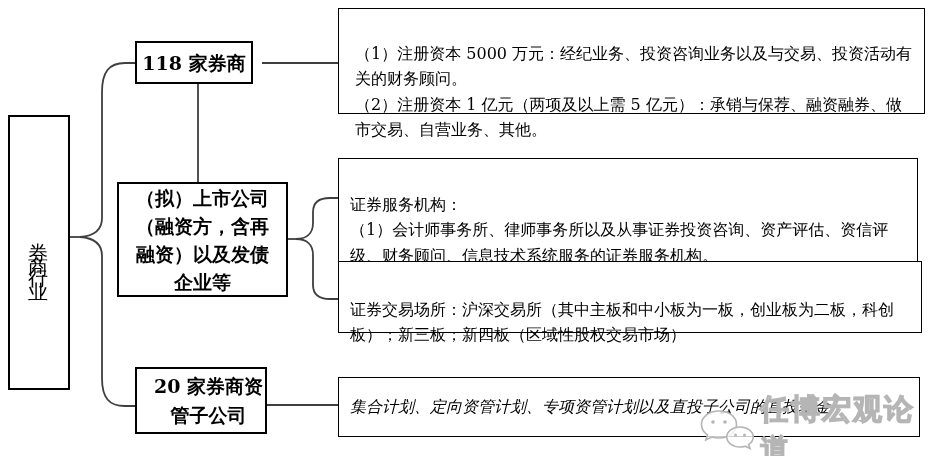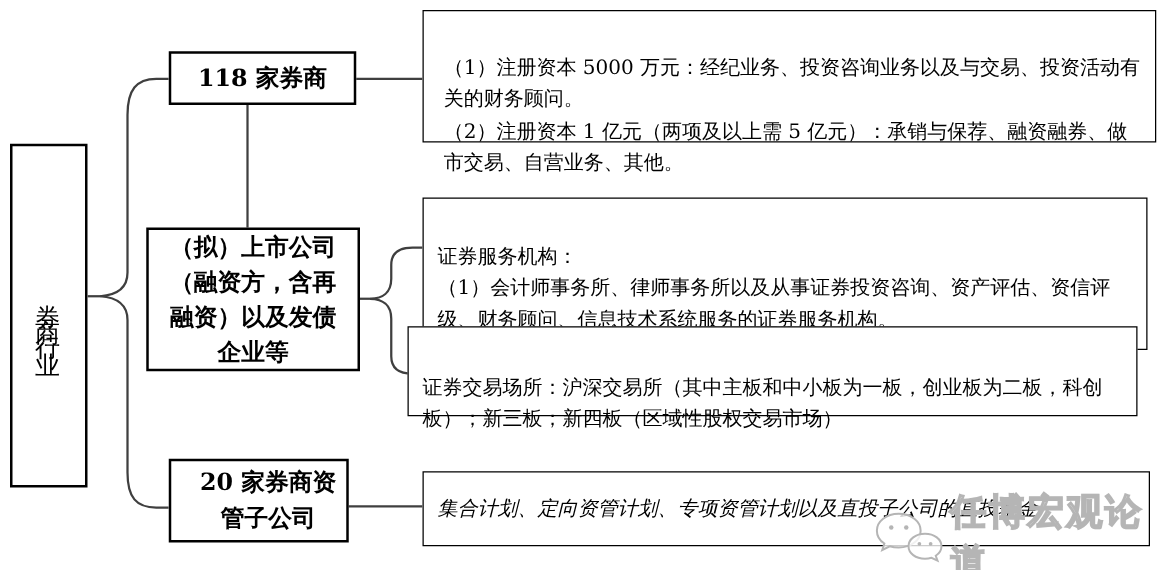--- a/index.html
+++ b/index.html
@@ -37,37 +37,37 @@
     left: 8px; top: 115px; width: 62px; height: 275px;
     font-size: 20px;
     font-weight: 400;
     writing-mode: vertical-rl;
     text-orientation: upright;
     letter-spacing: 13px;
   }
 
   .mid-box { font-weight: 700; font-size: 19px; line-height: 28px; }
 
-  .box-brokers   { left: 135px; top: 41px;  width: 150px; height: 43px; justify-content: center; }
+  .box-brokers   { left: 135px; top: 41px;  width: 118px; height: 43px; justify-content: center; }
   .box-issuers   { left: 117px; top: 182px; width: 171px; height: 115px; }
-  .box-am-subs   { left: 135px; top: 367px; width: 144px; height: 67px; line-height: 29px; padding-left: 15px; }
+  .box-am-subs   { left: 135px; top: 367px; width: 132px; height: 67px; line-height: 29px; padding-left: 15px; }
 
   .rbox {
     position: absolute;
     border: 1.5px solid #000;
     background: #fff;
     font-size: 16px;
     line-height: 25.5px;
     padding: 6px 11px;
     white-space: pre-line;
     text-align: left;
   }
   .rbox1 { left: 338px; top: 8px;   width: 587px; height: 106px; padding-left: 16px; }
   .rbox2 { left: 338px; top: 128px; width: 580px; height: 122px; padding-top: 7px; margin-top: 30px; }
-  .rbox3 { left: 326px; top: 261px; width: 584px; height: 72px;  padding-top: 9px; }
+  .rbox3 { left: 338px; top: 261px; width: 584px; height: 72px;  padding-top: 9px; }
   .rbox4 {
     left: 338px; top: 377px; width: 582px; height: 60px;
     display: flex; align-items: center; font-style: italic;
   }
 
   .watermark {
     position: absolute;
     left: 698px; top: 390px;
     display: flex;
     align-items: center;

